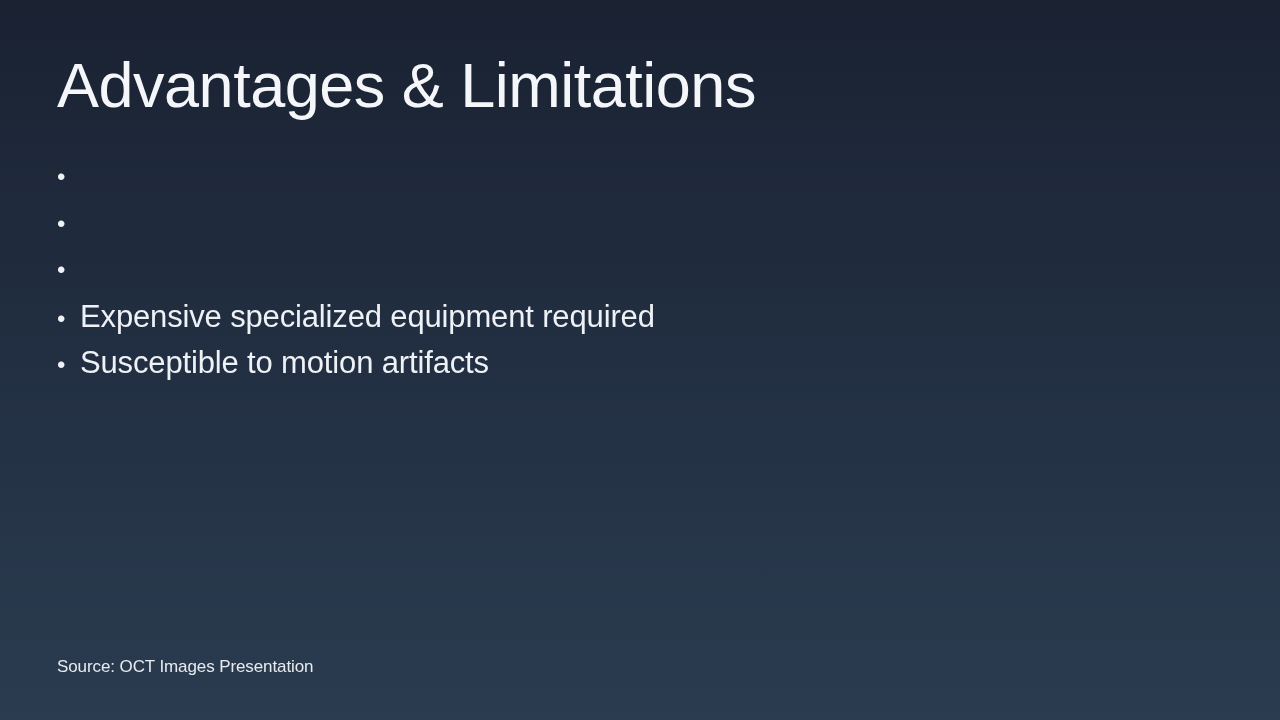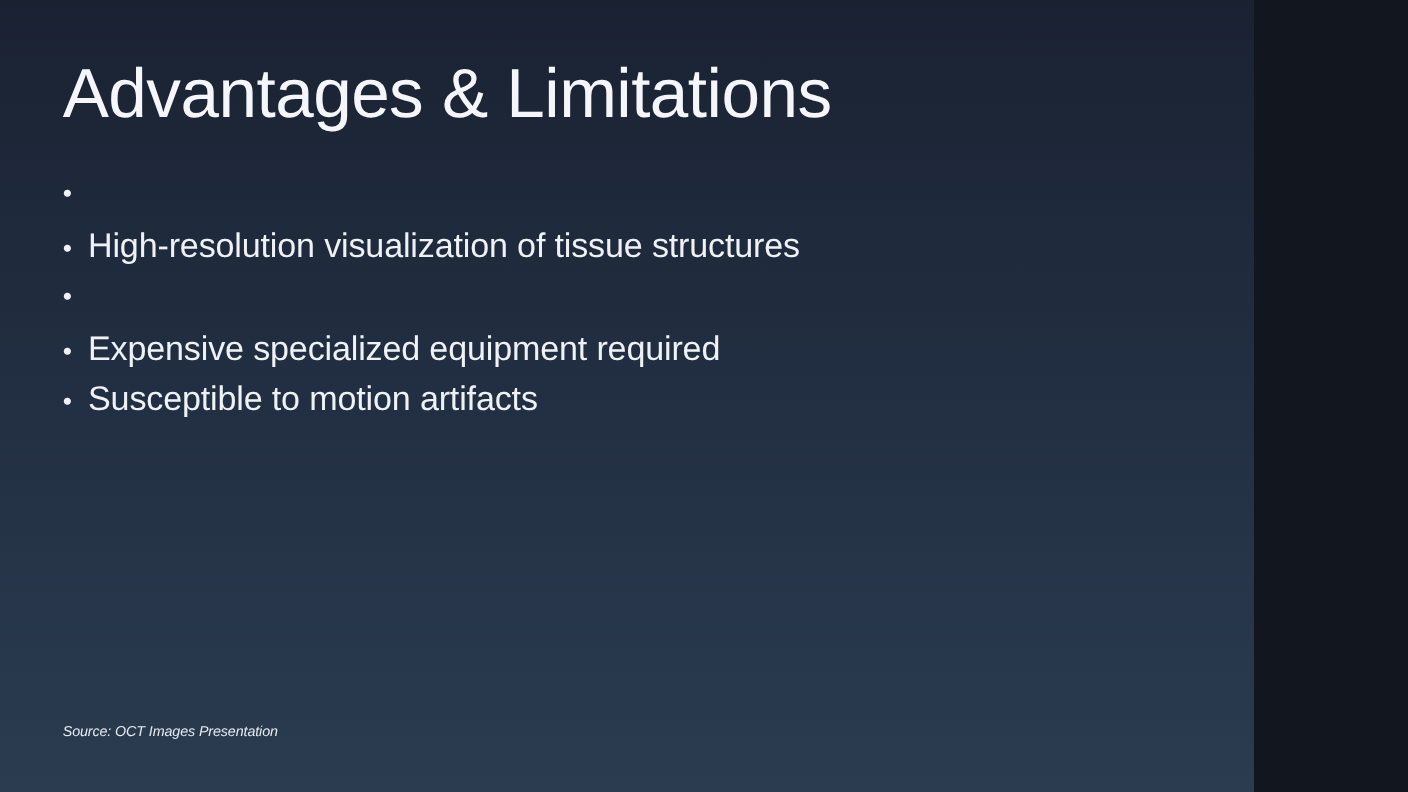--- a/index.html
+++ b/index.html
@@ -3,21 +3,21 @@
 <meta charset="utf-8">
 <style>
   html, body {
     margin: 0;
     padding: 0;
     background: #11161f;
   }
 
   .slide {
     position: relative;
-    width: 1140px;
+    width: 1280px;
     height: 720px;
     overflow: hidden;
     background: linear-gradient(to bottom, #1a2232 0%, #222f42 50%, #2b3c50 100%);
     font-family: "Liberation Sans", sans-serif;
     -webkit-font-smoothing: antialiased;
   }
 
   .slide-title {
     position: absolute;
     left: 57px;
@@ -64,22 +64,21 @@
 
   .bullet-text {
     flex: 0 1 auto;
   }
 
   .slide-footer {
     position: absolute;
     left: 57px;
     top: 657px;
     margin: 0;
-    font-size: 13px;
-    font-style: italic;
+    font-size: 17px;
     font-weight: 400;
     letter-spacing: -0.1px;
     color: #e7ebf0;
     white-space: nowrap;
   }
 </style>
 </head>
 <body>
 
 <div class="slide">
@@ -87,21 +86,20 @@
   <h1 class="slide-title">Advantages &amp; Limitations</h1>
 
   <ul class="bullet-list">
 
     <li class="bullet-item">
       <span class="bullet-dot">•</span>
     </li>
 
     <li class="bullet-item">
       <span class="bullet-dot">•</span>
-      <span class="bullet-text">High-resolution visualization of tissue structures</span>
     </li>
 
     <li class="bullet-item">
       <span class="bullet-dot">•</span>
     </li>
 
     <li class="bullet-item">
       <span class="bullet-dot">•</span>
       <span class="bullet-text">Expensive specialized equipment required</span>
     </li>

